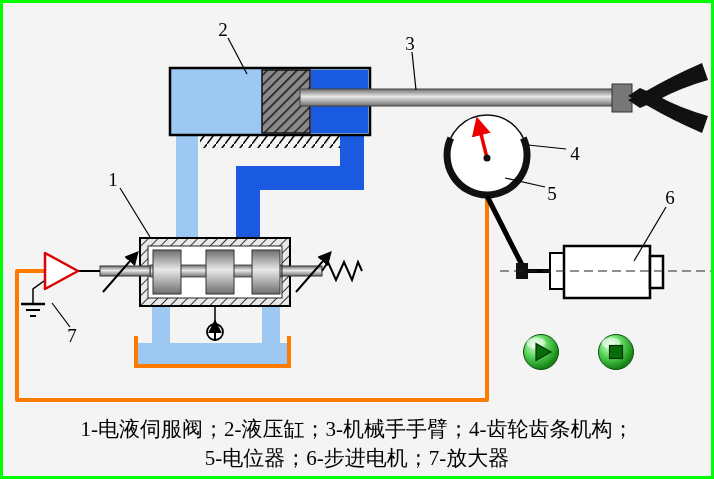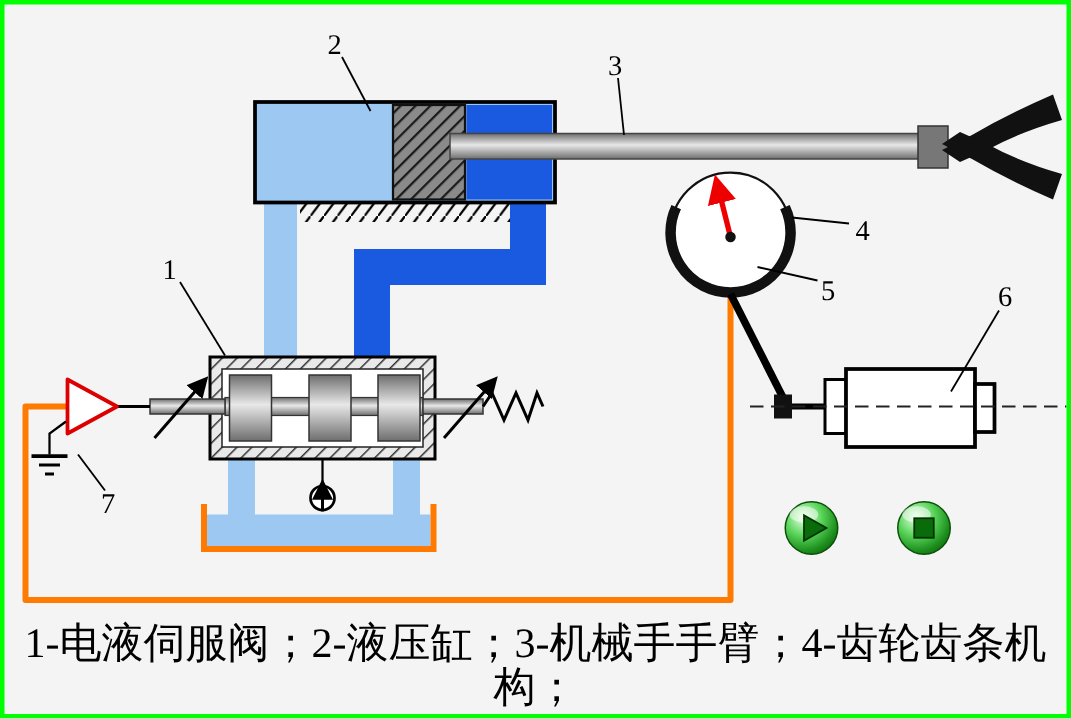--- a/index.html
+++ b/index.html
@@ -8,21 +8,21 @@
     background:#f4f4f4; overflow:hidden;
     font-family:"Liberation Serif","DejaVu Serif",serif;
   }
   .green-frame {
     position:absolute; inset:0; border:3px solid #00ff00;
     pointer-events:none; z-index:10; box-sizing:border-box;
   }
   .stage svg { position:absolute; left:0; top:0; }
   .caption {
     position:absolute; left:0; top:415px; width:100%;
-    text-align:center; color:#000; font-size:28px; line-height:29px;
+    text-align:center; color:#000; font-size:21px; line-height:29px;
     z-index:5;
   }
   .num-label { font-size:19px; fill:#000; font-family:"Liberation Serif","DejaVu Serif",serif; }
 </style>
 </head>
 <body>
 
 <div class="stage">
 
   <svg width="714" height="479" viewBox="0 0 714 479">
@@ -165,16 +165,17 @@
     </g>
     <g transform="translate(616,352)" style="cursor:pointer">
       <circle r="17.5" fill="url(#btnGrad)" stroke="#0a520a" stroke-width="1"></circle>
       <ellipse cx="-5" cy="-9" rx="9.5" ry="5.5" fill="#ffffff" opacity="0.5"></ellipse>
       <rect x="-6.5" y="-6.5" width="13" height="13" fill="#0a6b0a" stroke="#013301" stroke-width="1.2"></rect>
     </g>
   </svg>
 
   <div class="caption">
     <div>1-电液伺服阀；2-液压缸；3-机械手手臂；4-齿轮齿条机构；</div>
+    <div>5-电位器；6-步进电机；7-放大器</div>
   </div>
 
   <div class="green-frame"></div>
 </div>
 
 </body></html>

